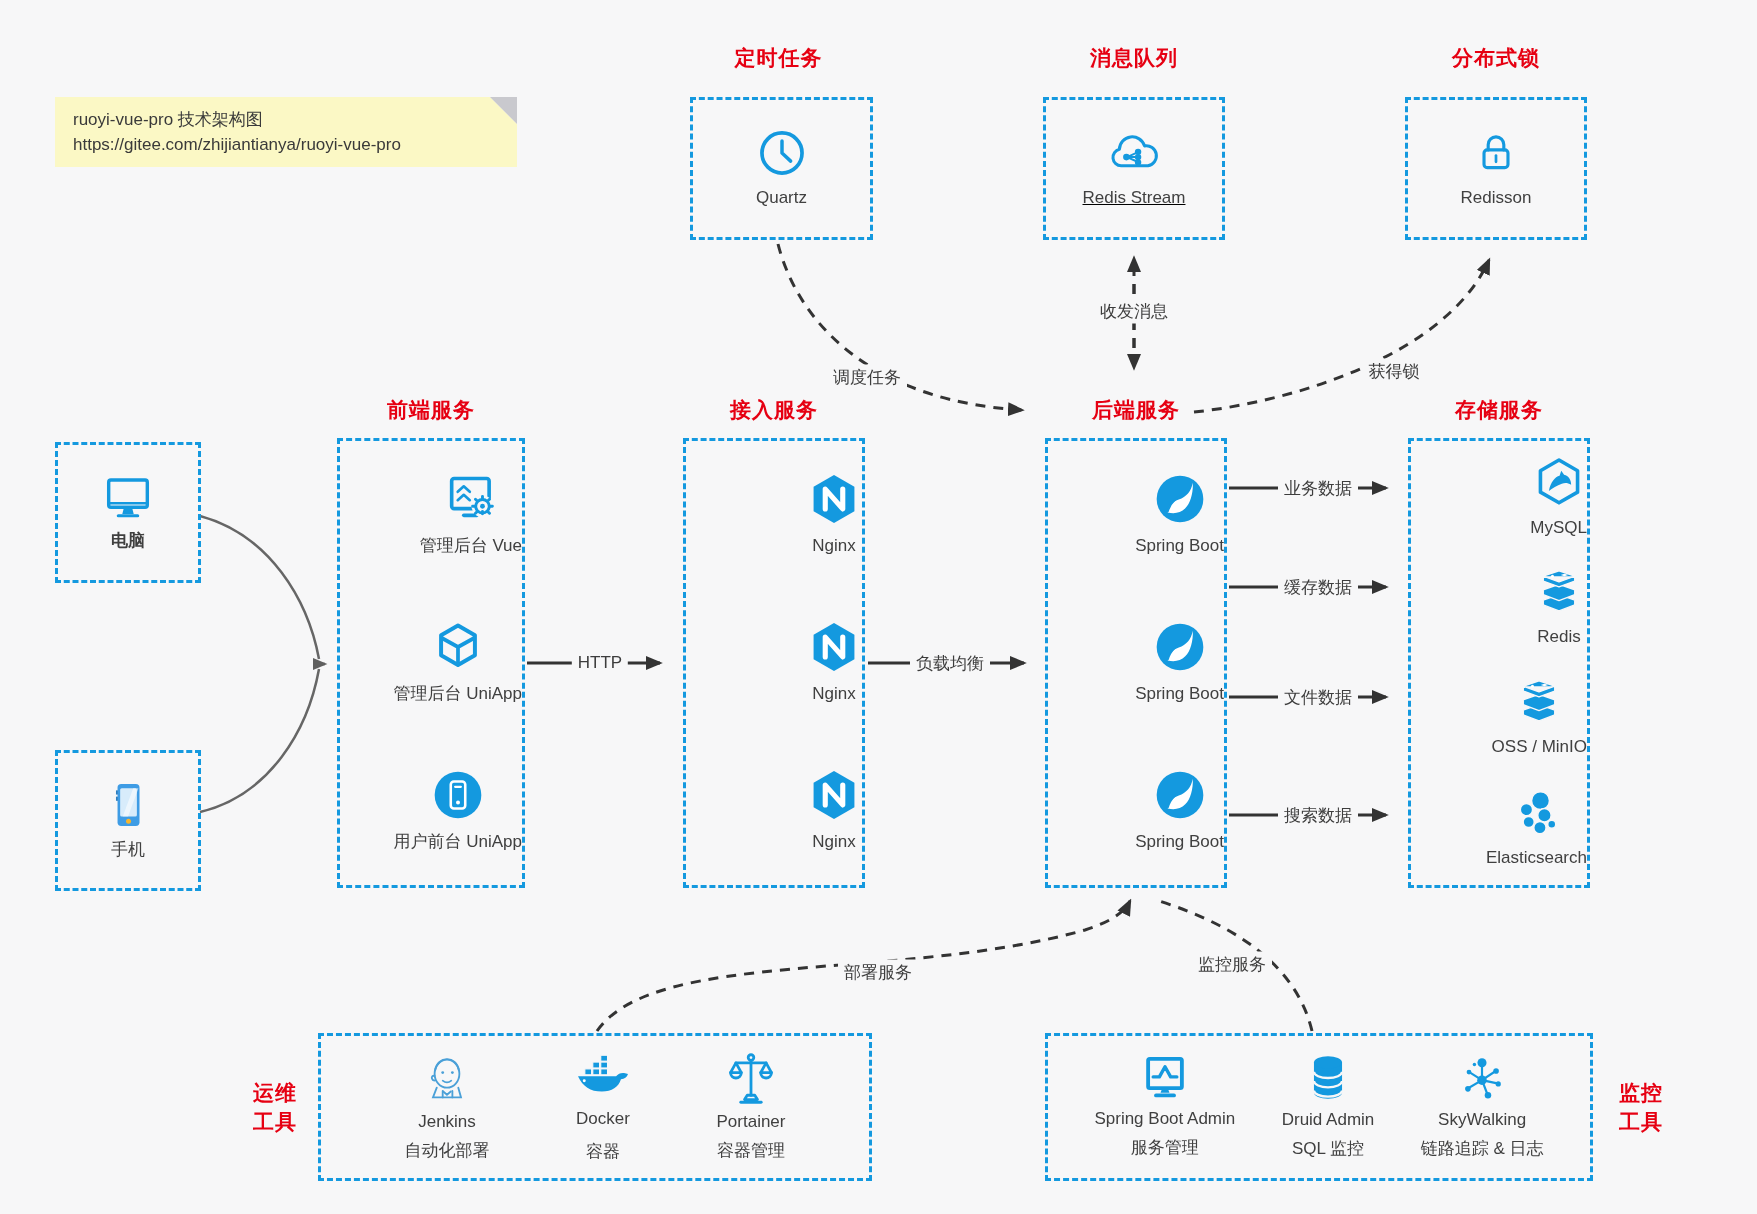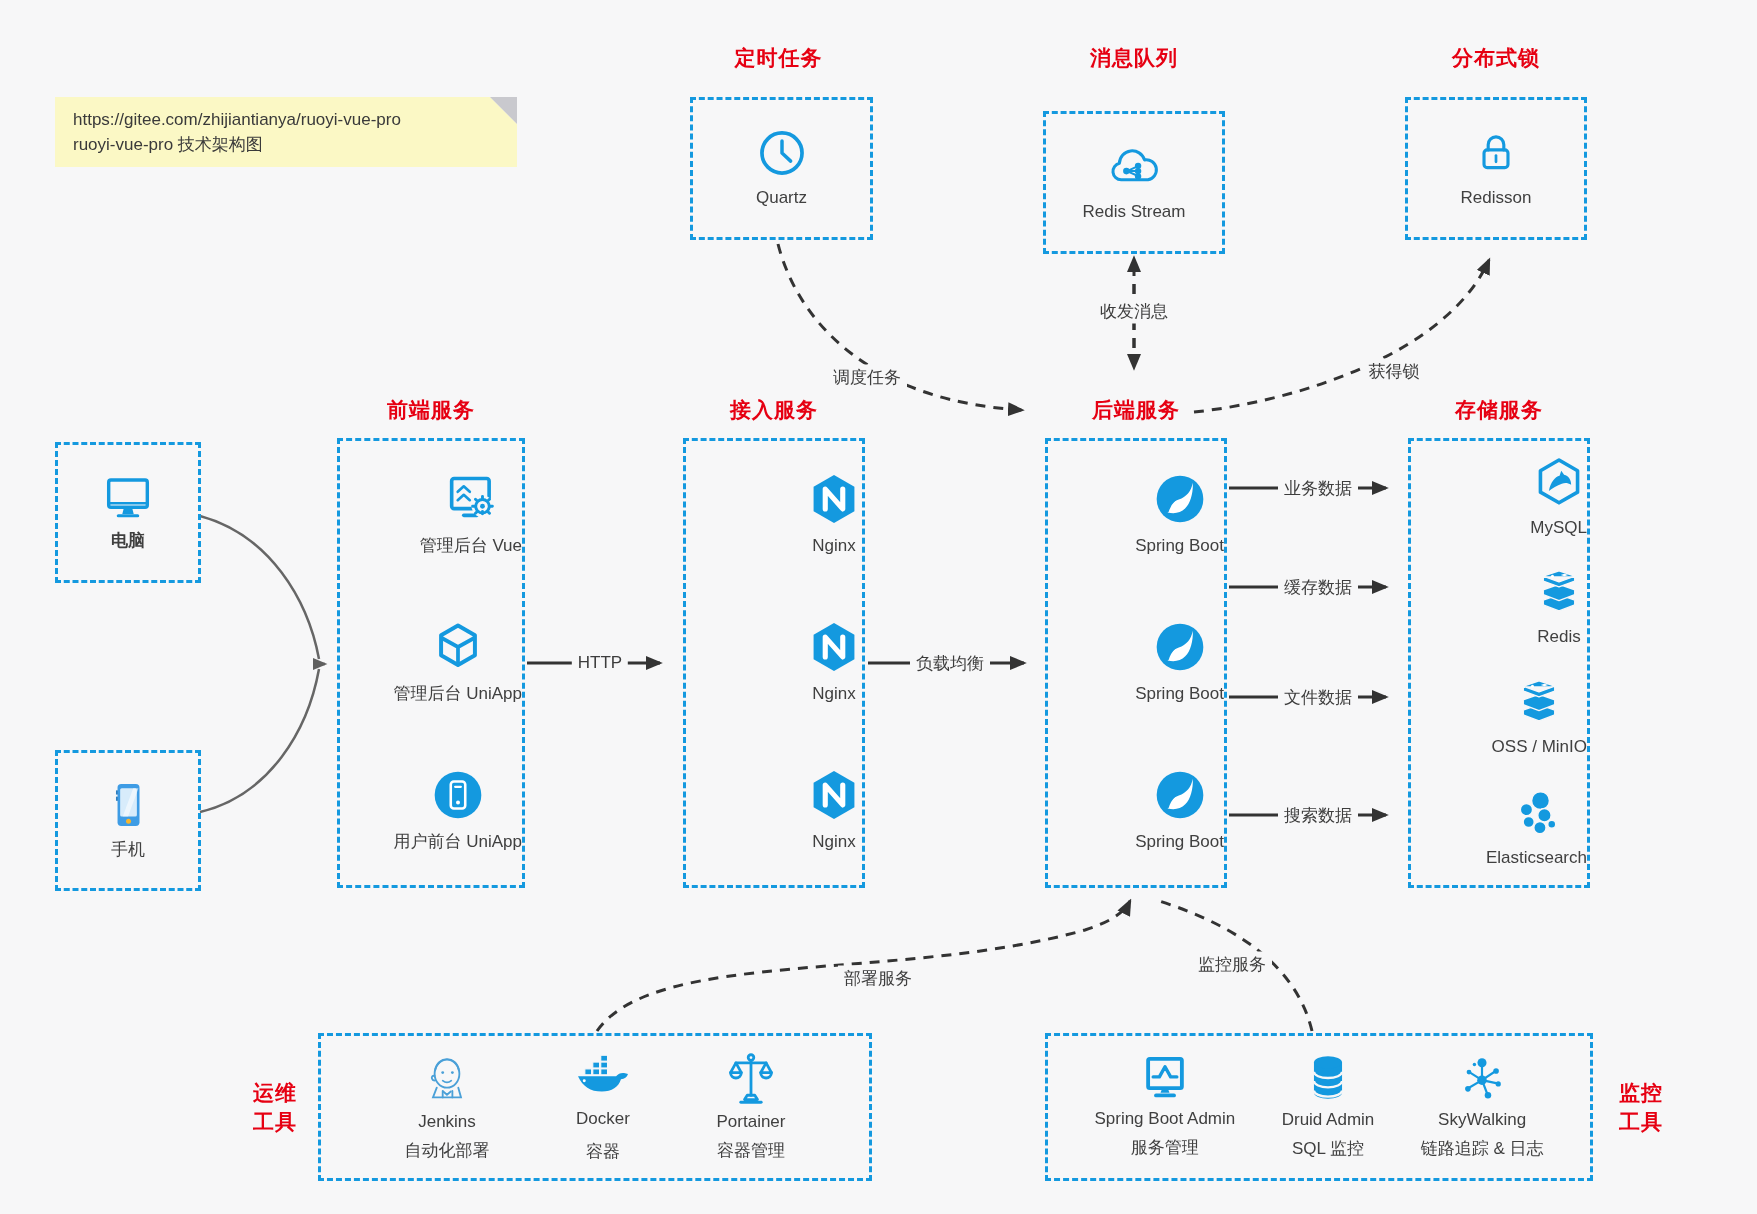--- a/index.html
+++ b/index.html
@@ -65,40 +65,40 @@
       <path stroke="#333" stroke-width="3" stroke-dasharray="10 8" d="M778 244 C800 330 880 402 1022 410" marker-end="url(#ahd)"></path>
       <path stroke="#333" stroke-width="3" stroke-dasharray="10 8" d="M1134 348 L1134 258" marker-end="url(#ahd)"></path>
       <path stroke="#333" stroke-width="3" stroke-dasharray="10 8" d="M1134 284 L1134 368" marker-end="url(#ahd)"></path>
       <path stroke="#333" stroke-width="3" stroke-dasharray="10 8" d="M1194 412 C1300 401 1448 352 1489 260" marker-end="url(#ahd)"></path>
       <path stroke="#333" stroke-width="3" stroke-dasharray="10 8" d="M597 1031 C655 948 900 982 1085 930 C1110 922 1124 913 1130 901" marker-end="url(#ahd)"></path>
       <path stroke="#333" stroke-width="3" stroke-dasharray="10 8" d="M1312 1031 C1298 972 1246 928 1156 900"></path>
     </g>
   </svg>
 
   <div class="note">
+    <div>ruoyi-vue-pro 技术架构图</div>
     <div>https://gitee.com/zhijiantianya/ruoyi-vue-pro</div>
-    <div>ruoyi-vue-pro 技术架构图</div>
   </div>
   <div class="note-fold"></div>
 
   <div class="gtitle" style="left:687px;top:44px;width:183px;">定时任务</div>
   <div class="gtitle" style="left:1043px;top:44px;width:182px;">消息队列</div>
   <div class="gtitle" style="left:1405px;top:44px;width:182px;">分布式锁</div>
 
   <div class="box single" style="left:690px;top:97px;width:183px;height:143px;">
     <div class="item">
       <svg class="ic" width="52" height="52" viewBox="0 0 48 48">
         <circle cx="24" cy="24" r="18.5" fill="none" stroke="#1499df" stroke-width="3.4"></circle>
         <path d="M24 13 V24 L32 31.5" fill="none" stroke="#1499df" stroke-width="3.2" stroke-linecap="round" stroke-linejoin="round"></path>
       </svg>
       <span class="lbl">Quartz</span>
     </div>
   </div>
 
-  <div class="box single" style="left:1043px;top:111px;width:182px;height:143px;">
+  <div class="box single" style="left:1043px;top:97px;width:182px;height:143px;text-decoration:underline;">
     <div class="item">
       <svg class="ic" width="56" height="52" viewBox="0 0 48 44">
         <path d="M36 33 H13 a7.2 7.2 0 0 1-1.5-14.2 11 11 0 0 1 21.5-2.9 A7.6 7.6 0 0 1 36 33 z" fill="none" stroke="#1499df" stroke-width="2.6" stroke-linejoin="round"></path>
         <g stroke="#1499df" stroke-width="1.7" fill="#1499df">
           <path d="M18 25.5 L27 21.5 M18 25.5 H27 M18 25.5 L27 29.5" fill="none"></path>
           <circle cx="17.5" cy="25.5" r="2"></circle>
             <circle cx="27.5" cy="21" r="1.9"></circle>
             <circle cx="27.5" cy="25.5" r="1.9"></circle>
             <circle cx="27.5" cy="30" r="1.9"></circle>
         </g>
@@ -390,16 +390,16 @@
 
   <span class="elabel" style="left:600px;top:663px;">HTTP</span>
   <span class="elabel" style="left:950px;top:663px;">负载均衡</span>
   <span class="elabel" style="left:1318px;top:488px;">业务数据</span>
   <span class="elabel" style="left:1318px;top:587px;">缓存数据</span>
   <span class="elabel" style="left:1318px;top:697px;">文件数据</span>
   <span class="elabel" style="left:1318px;top:815px;">搜索数据</span>
   <span class="elabel" style="left:867px;top:377px;">调度任务</span>
   <span class="elabel" style="left:1134px;top:311px;">收发消息</span>
   <span class="elabel" style="left:1394px;top:371px;">获得锁</span>
-  <span class="elabel" style="left:878px;top:972px;margin-top:6px;">部署服务</span>
+  <span class="elabel" style="left:878px;top:972px;">部署服务</span>
   <span class="elabel" style="left:1232px;top:964px;">监控服务</span>
 
 </div>
 
 </body></html>

